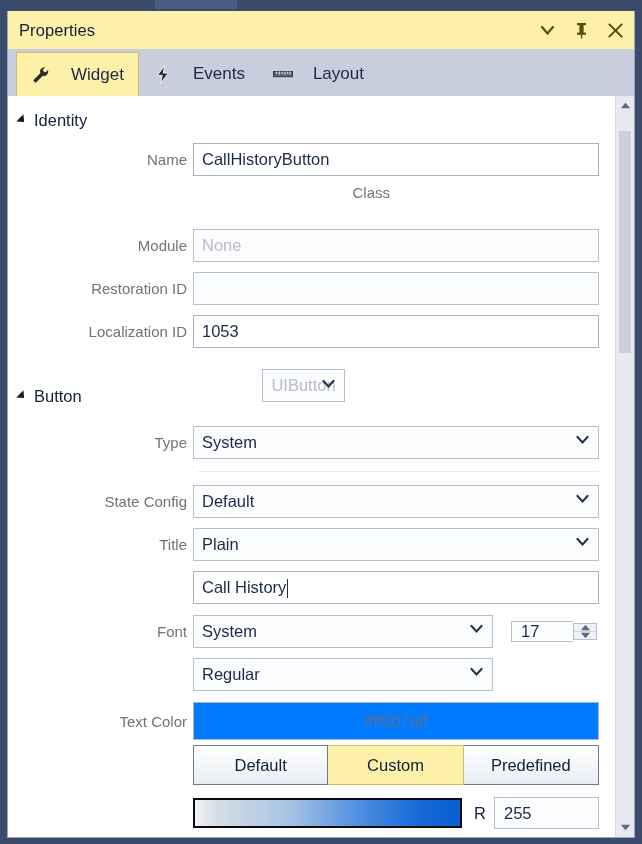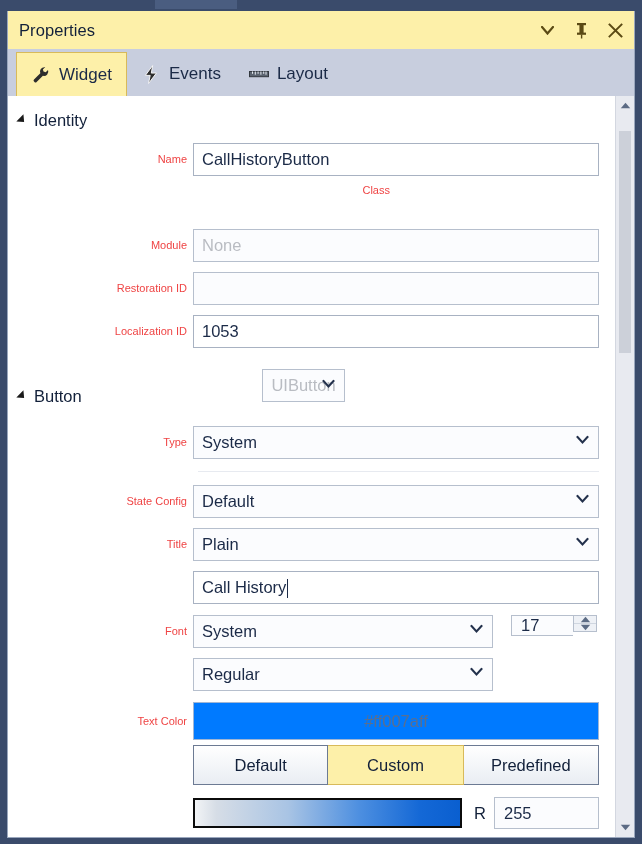--- a/index.html
+++ b/index.html
@@ -58,21 +58,21 @@
   .tb-btn svg { display: block; }
 
   
   #tabrow {
     height: 47px; flex: 0 0 47px;
     background: #c8cede;
     display: flex; align-items: stretch;
     padding-left: 8px;
   }
   .tab {
-    display: flex; align-items: center; gap: 8px;
+    display: flex; align-items: center; gap: 20px;
     padding: 0 14px;
     margin: 3px 0 0 0;
     font-size: 17px; color: #1b2a47;
     cursor: default;
   }
   .tab.active {
     background: #fdf0a9;
     border: 1px solid #d8ba5a;
     border-bottom: none;
     margin-bottom: 0;
@@ -109,21 +109,21 @@
   }
 
   .row {
     display: flex; align-items: center;
     padding: 0 16px 0 0;
     position: relative;
   }
   .row .lbl {
     width: 185px; flex: 0 0 185px;
     text-align: right; padding-right: 6px;
-    font-size: 11px; color: #ef4444;
+    font-size: 15px; color: #737373;
     white-space: nowrap;
   }
   .row .ctl { flex: 1 1 auto; display: flex; align-items: center; }
 
   .field {
     height: 33px; width: 100%;
     border: 1px solid #b6bfcd;
     background: #fbfcfe;
     display: flex; align-items: center;
     padding: 0 8px;
@@ -143,21 +143,21 @@
     width: 13px; height: 13px;
   }
   .field .chev svg { display: block; }
 
   .divider {
     height: 1px; background: #e7eaf0;
     margin: 0 16px 0 190px;
   }
 
   
-  .spin-wrap { display: flex; align-items: flex-start; height: 33px; }
+  .spin-wrap { display: flex; align-items: center; height: 33px; }
   .spin-val {
     width: 62px; border: 1px solid #b6bfcd; border-right: none;
     background: #fbfcfe; display: flex; align-items: center;
     padding-left: 9px; font-size: 16.5px; color: #1b2a47;
   }
   .spin-btns {
     width: 24px; border: 1px solid #b6bfcd;
     background: #eef1f6;
     display: flex; flex-direction: column;
   }

